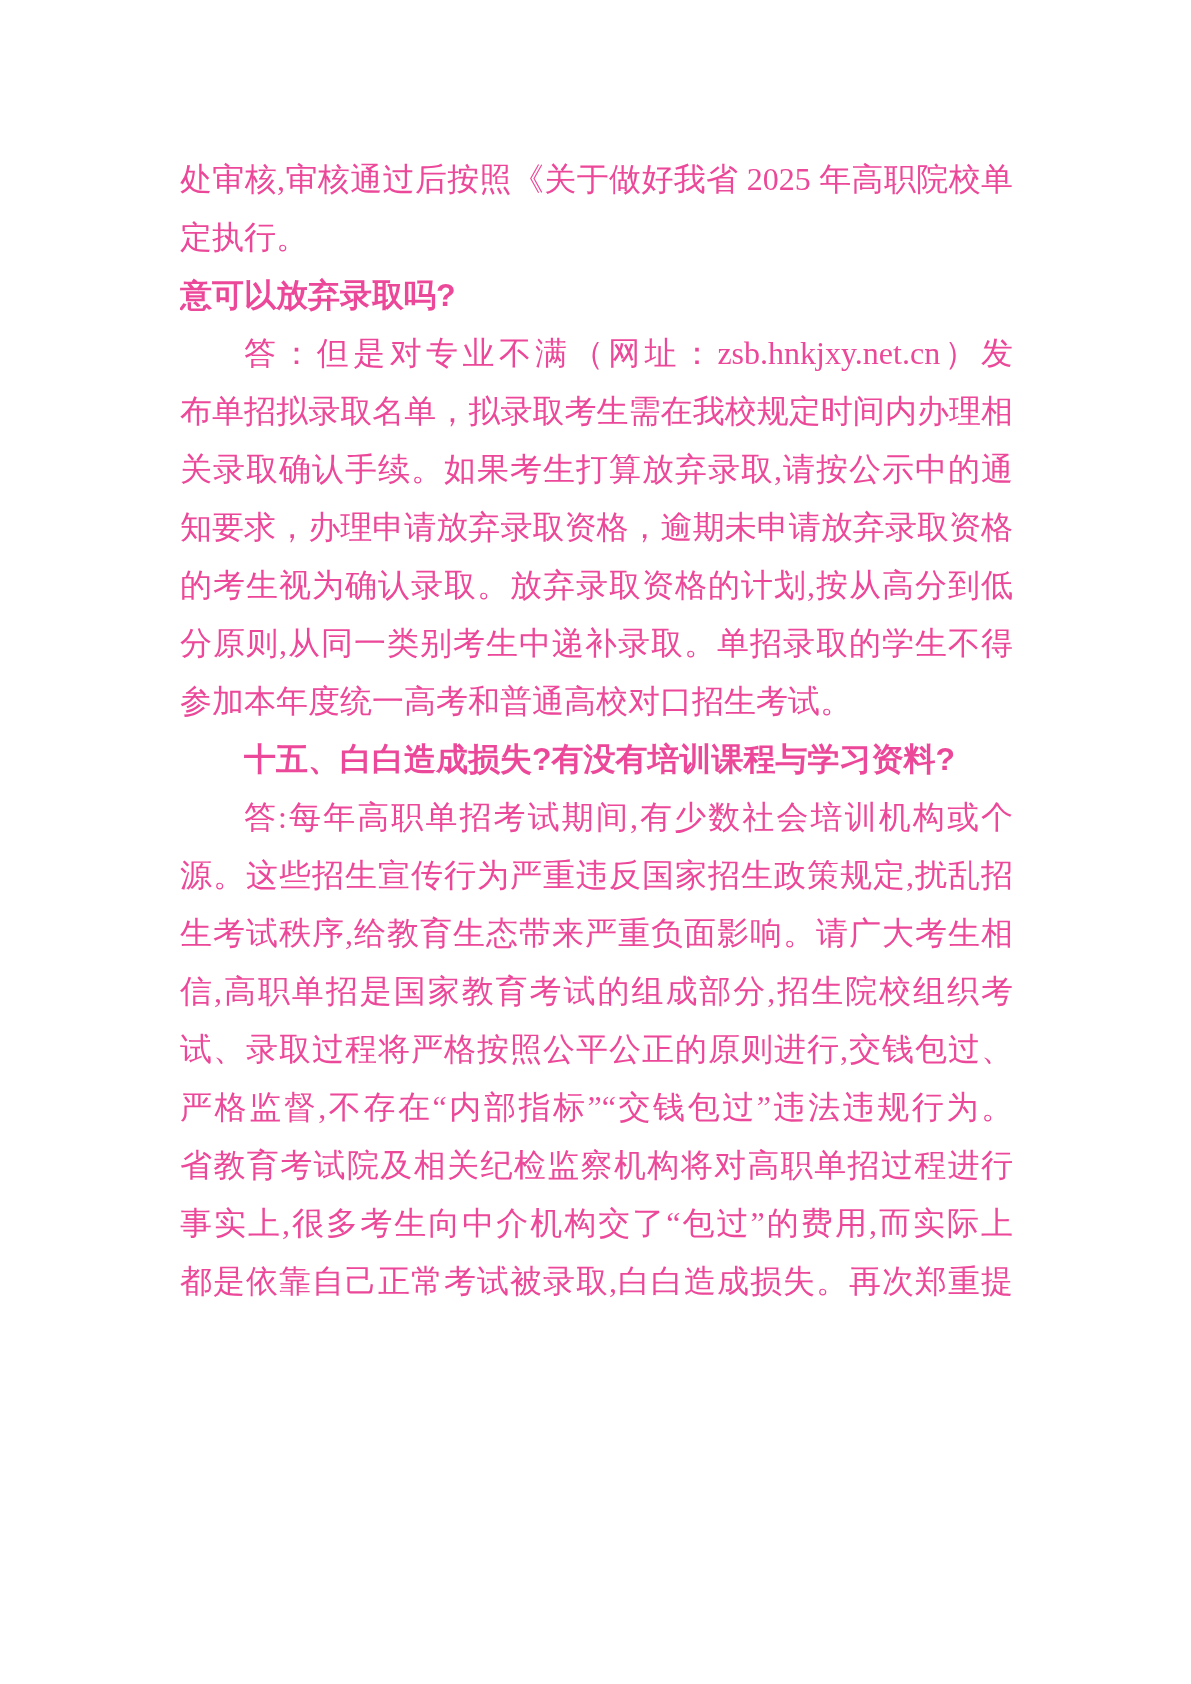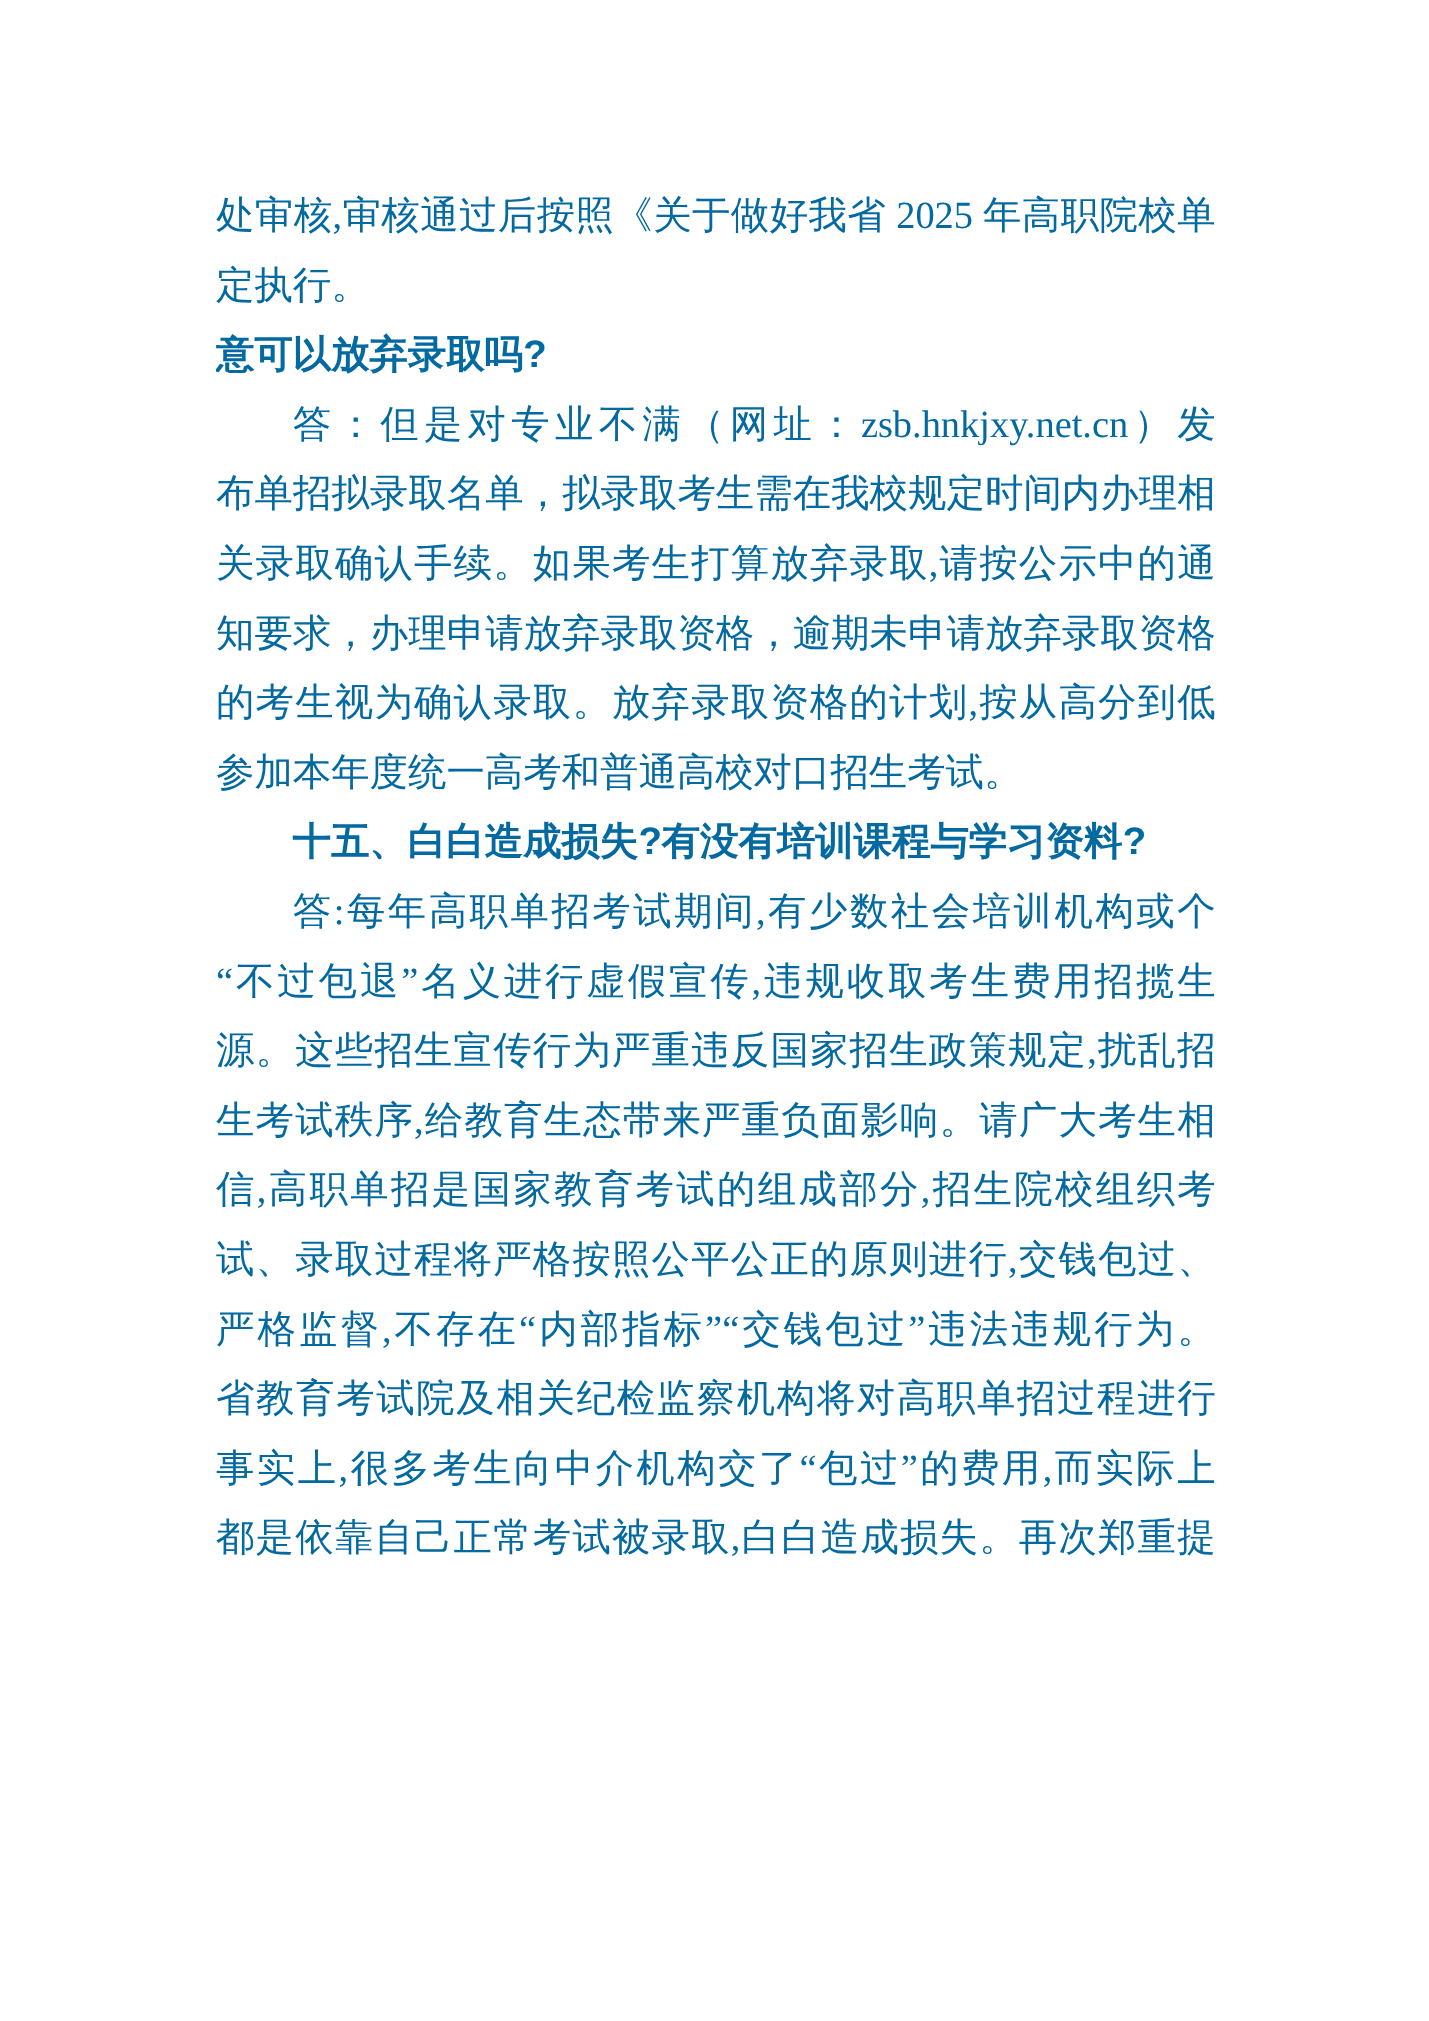--- a/index.html
+++ b/index.html
@@ -17,21 +17,21 @@
   .text-block {
     position: absolute;
     left: 180px;
     top: 150px;
     width: 833px;
   }
   .line {
     height: 58px;
     line-height: 58px;
     font-size: 32px;
-    color: #0369a1;
+    color: #ec4899;
     font-family: "Liberation Serif", "DejaVu Serif", serif;
     text-align: justify;
     text-align-last: justify;
     overflow: hidden;
   }
   .line.indent {
     text-indent: 64px;
   }
   .line.para-end {
     text-align: left;
@@ -51,26 +51,26 @@
     <div class="line">处审核,审核通过后按照《关于做好我省 2025 年高职院校单</div>
     <div class="line para-end">定执行。</div>
 
     <div class="line heading para-end">意可以放弃录取吗?</div>
 
     <div class="line indent">答：但是对专业不满（网址：zsb.hnkjxy.net.cn）发</div>
     <div class="line">布单招拟录取名单，拟录取考生需在我校规定时间内办理相</div>
     <div class="line">关录取确认手续。如果考生打算放弃录取,请按公示中的通</div>
     <div class="line">知要求，办理申请放弃录取资格，逾期未申请放弃录取资格</div>
     <div class="line">的考生视为确认录取。放弃录取资格的计划,按从高分到低</div>
+    <div class="line">分原则,从同一类别考生中递补录取。单招录取的学生不得</div>
     <div class="line para-end">参加本年度统一高考和普通高校对口招生考试。</div>
 
     <div class="line heading indent para-end">十五、白白造成损失?有没有培训课程与学习资料?</div>
 
     <div class="line indent">答:每年高职单招考试期间,有少数社会培训机构或个</div>
-    <div class="line">“不过包退”名义进行虚假宣传,违规收取考生费用招揽生</div>
     <div class="line">源。这些招生宣传行为严重违反国家招生政策规定,扰乱招</div>
     <div class="line">生考试秩序,给教育生态带来严重负面影响。请广大考生相</div>
     <div class="line">信,高职单招是国家教育考试的组成部分,招生院校组织考</div>
     <div class="line">试、录取过程将严格按照公平公正的原则进行,交钱包过、</div>
     <div class="line">严格监督,不存在“内部指标”“交钱包过”违法违规行为。</div>
     <div class="line">省教育考试院及相关纪检监察机构将对高职单招过程进行</div>
     <div class="line">事实上,很多考生向中介机构交了“包过”的费用,而实际上</div>
     <div class="line">都是依靠自己正常考试被录取,白白造成损失。再次郑重提</div>
 
   </div>

